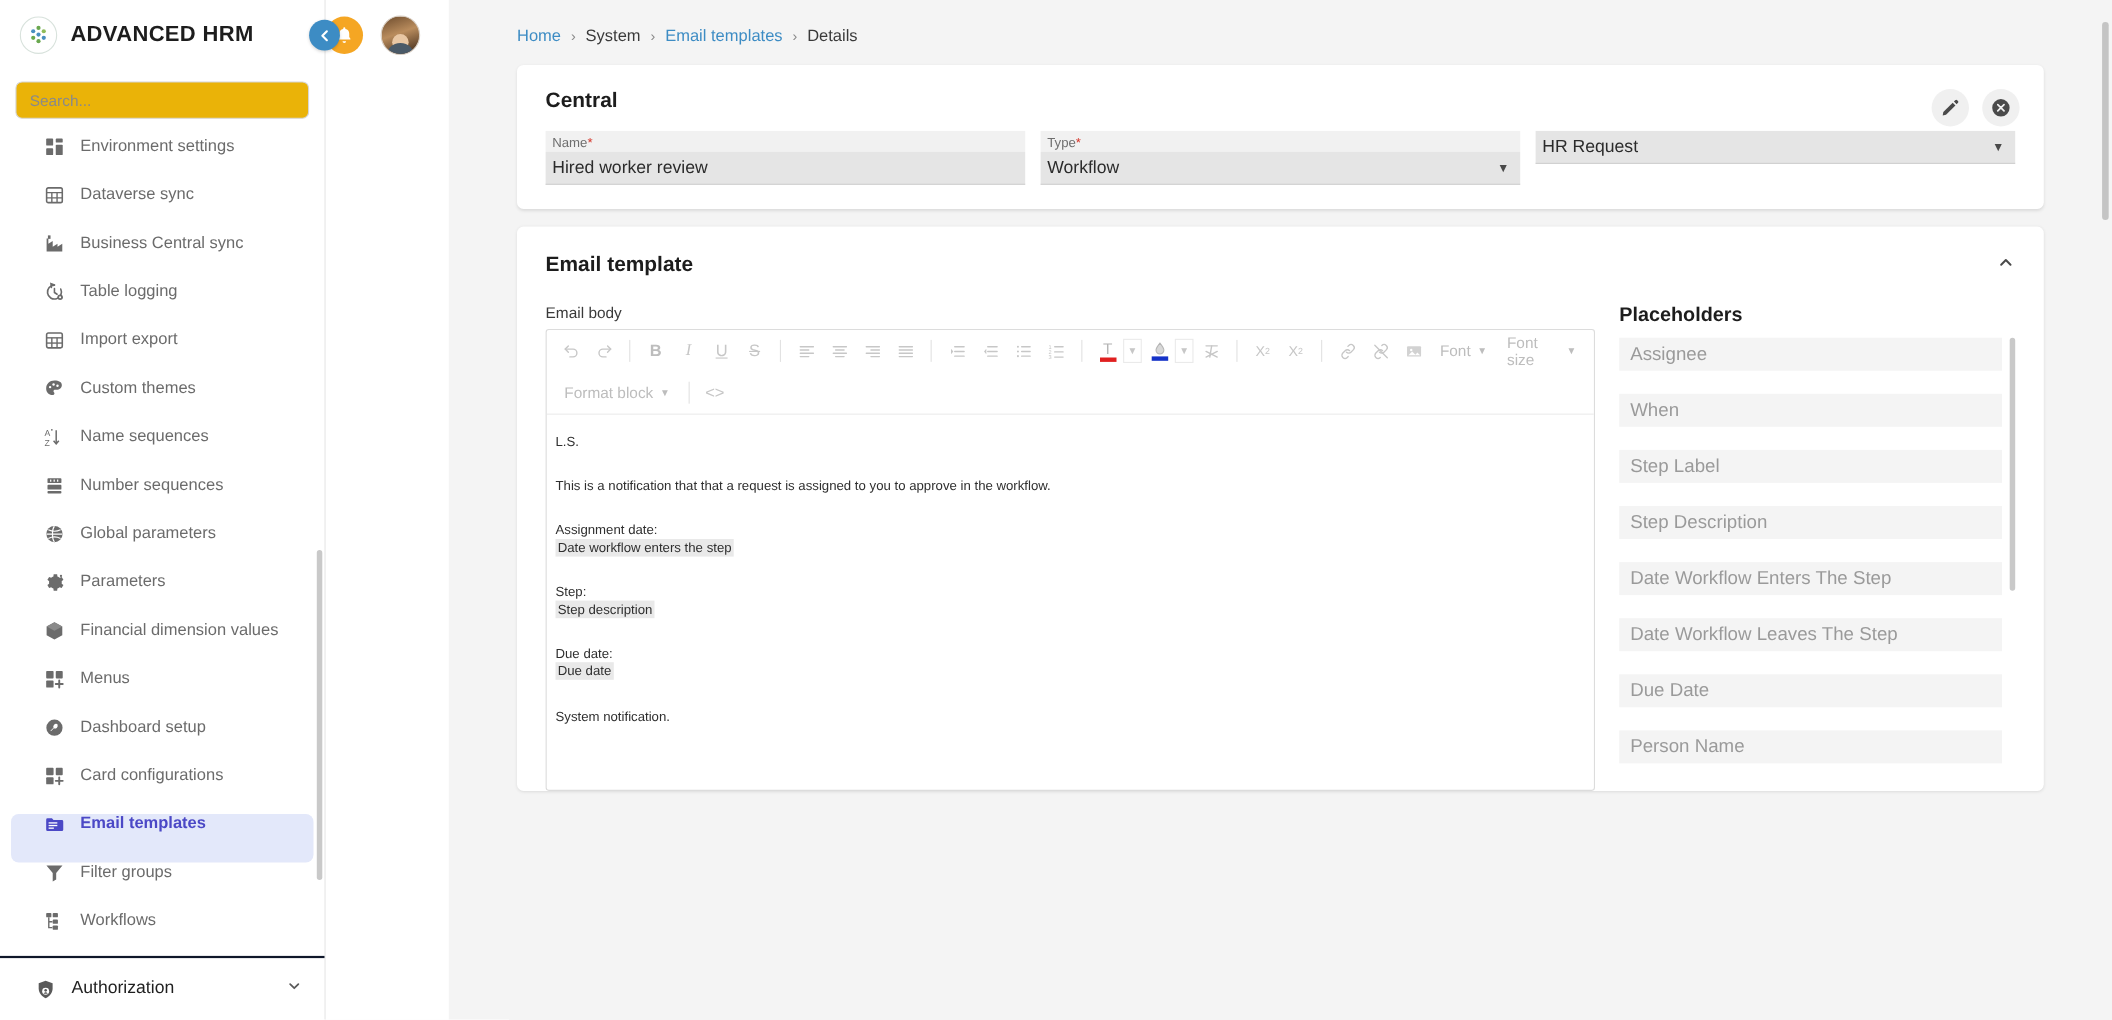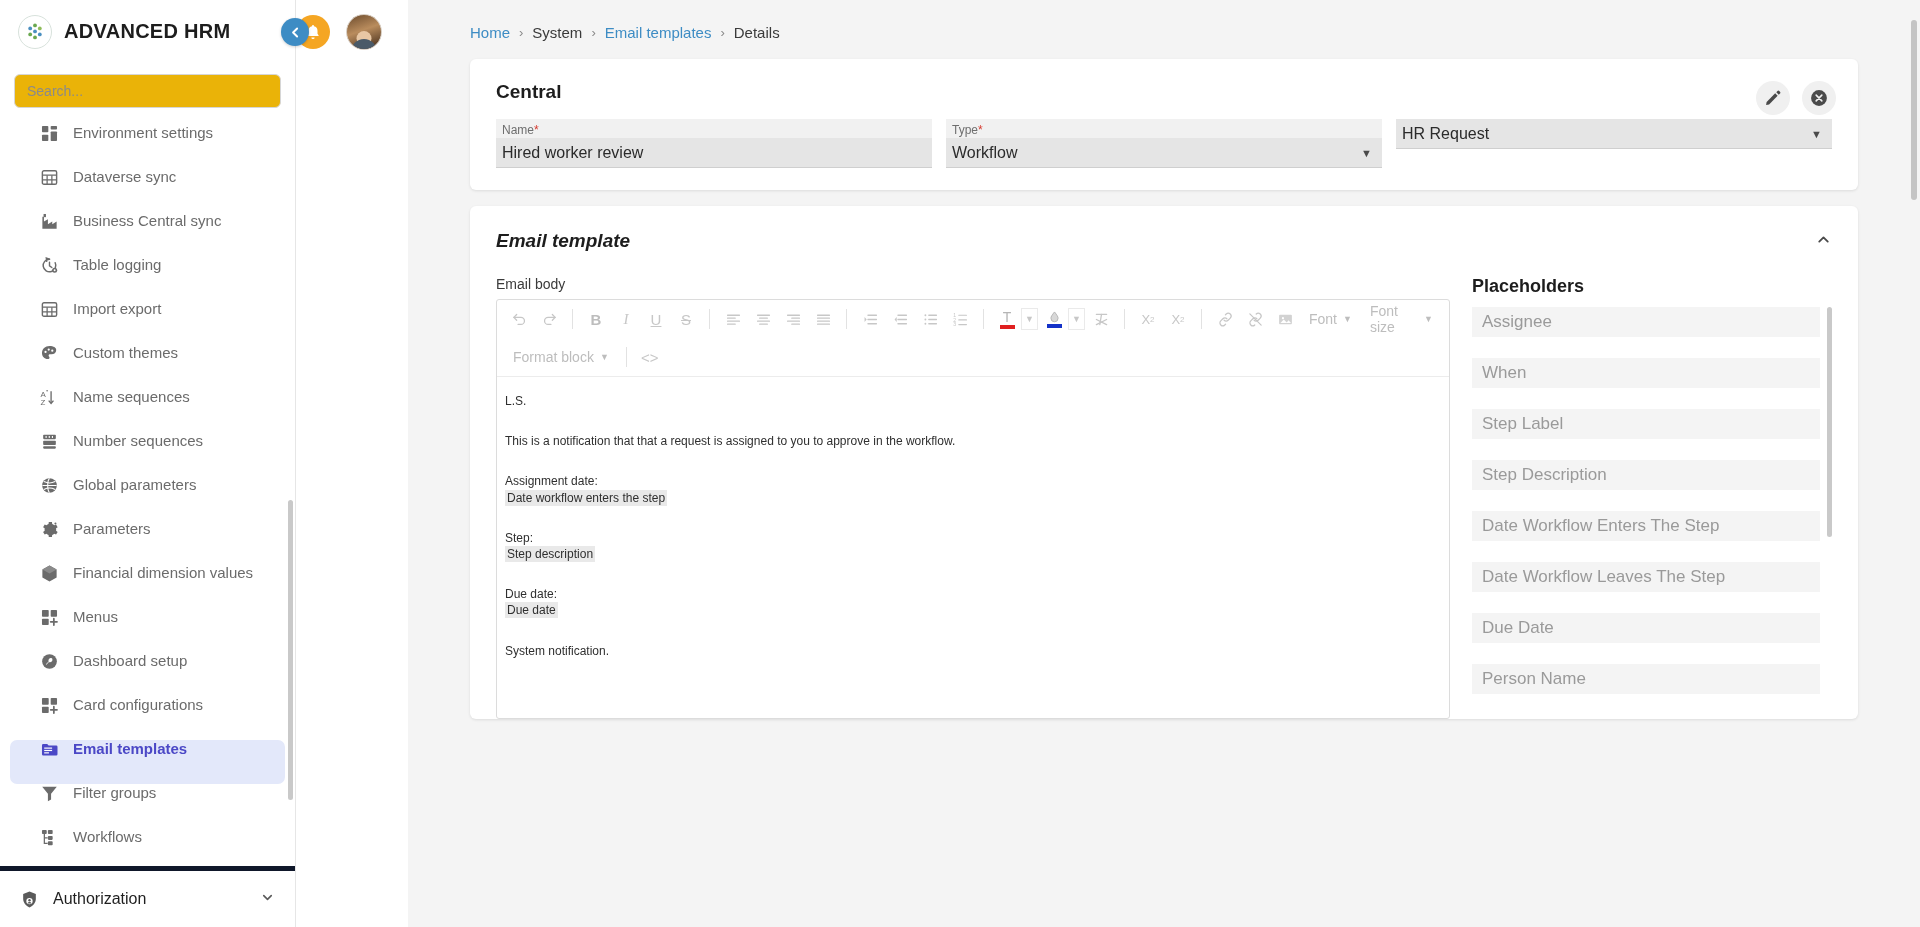--- a/index.html
+++ b/index.html
@@ -42,21 +42,21 @@
   }
   .nav-item.active { background: #e3e8fa; color: #4b48c6; font-weight: bold; }
   .nav-ico { width: 19px; height: 19px; flex: 0 0 19px; display: flex; align-items: center; justify-content: center; }
   .nav-ico svg { display: block; }
 
   .sb-scrollbar {
     position: absolute; right: 2px; top: 380px; width: 5px; height: 300px;
     background: #c9c9c9; border-radius: 3px;
   }
 
-  .sb-footer { border-top: 5px solid #0f172a; }
+  .sb-footer { border-top: 2px solid #0f172a; padding-left: 12px; }
   .auth-row {
     height: 56px; display: flex; align-items: center; gap: 14px; padding: 0 20px;
     font-size: 16px; color: #1f1f1f; cursor: pointer;
   }
   .auth-row .chev { margin-left: auto; color: #5a5a5a; }
 
   
   .collapse-btn {
     position: absolute; right: -14px; top: 18px; width: 28px; height: 28px;
     border-radius: 50%; background: #3d8cc4; color: #fff; z-index: 40;
@@ -122,21 +122,21 @@
   .fl-box {
     background: #e5e5e5; border-bottom: 1px solid #cfcfcf;
     height: 30px; display: flex; align-items: center; padding: 0 10px 0 6px;
     font-size: 16px; color: #2b2b2b; cursor: text;
   }
   .fl-box.select { cursor: pointer; }
   .fl-box .caret { margin-left: auto; color: #4a4a4a; font-size: 11px; }
 
   
   .et-head {
-    display: flex; align-items: center; padding: 24px 26px 10px 26px; font-style: italic;
+    display: flex; align-items: center; padding: 24px 26px 10px 26px;
   }
   .et-chevron { margin-left: auto; color: #4a4a4a; cursor: pointer; }
   .et-body { padding: 4px 26px 0 26px; }
   .stack-field { margin-bottom: 12px; }
 
   .editor-area { display: flex; gap: 22px; padding: 14px 26px 0 26px; }
   .editor-col { flex: 1 1 auto; min-width: 0; }
   .ed-label { font-size: 14px; color: #3a3a3a; margin-bottom: 7px; }
   .editor {
     border: 1px solid #dcdcdc; border-radius: 3px; background: #fff;

